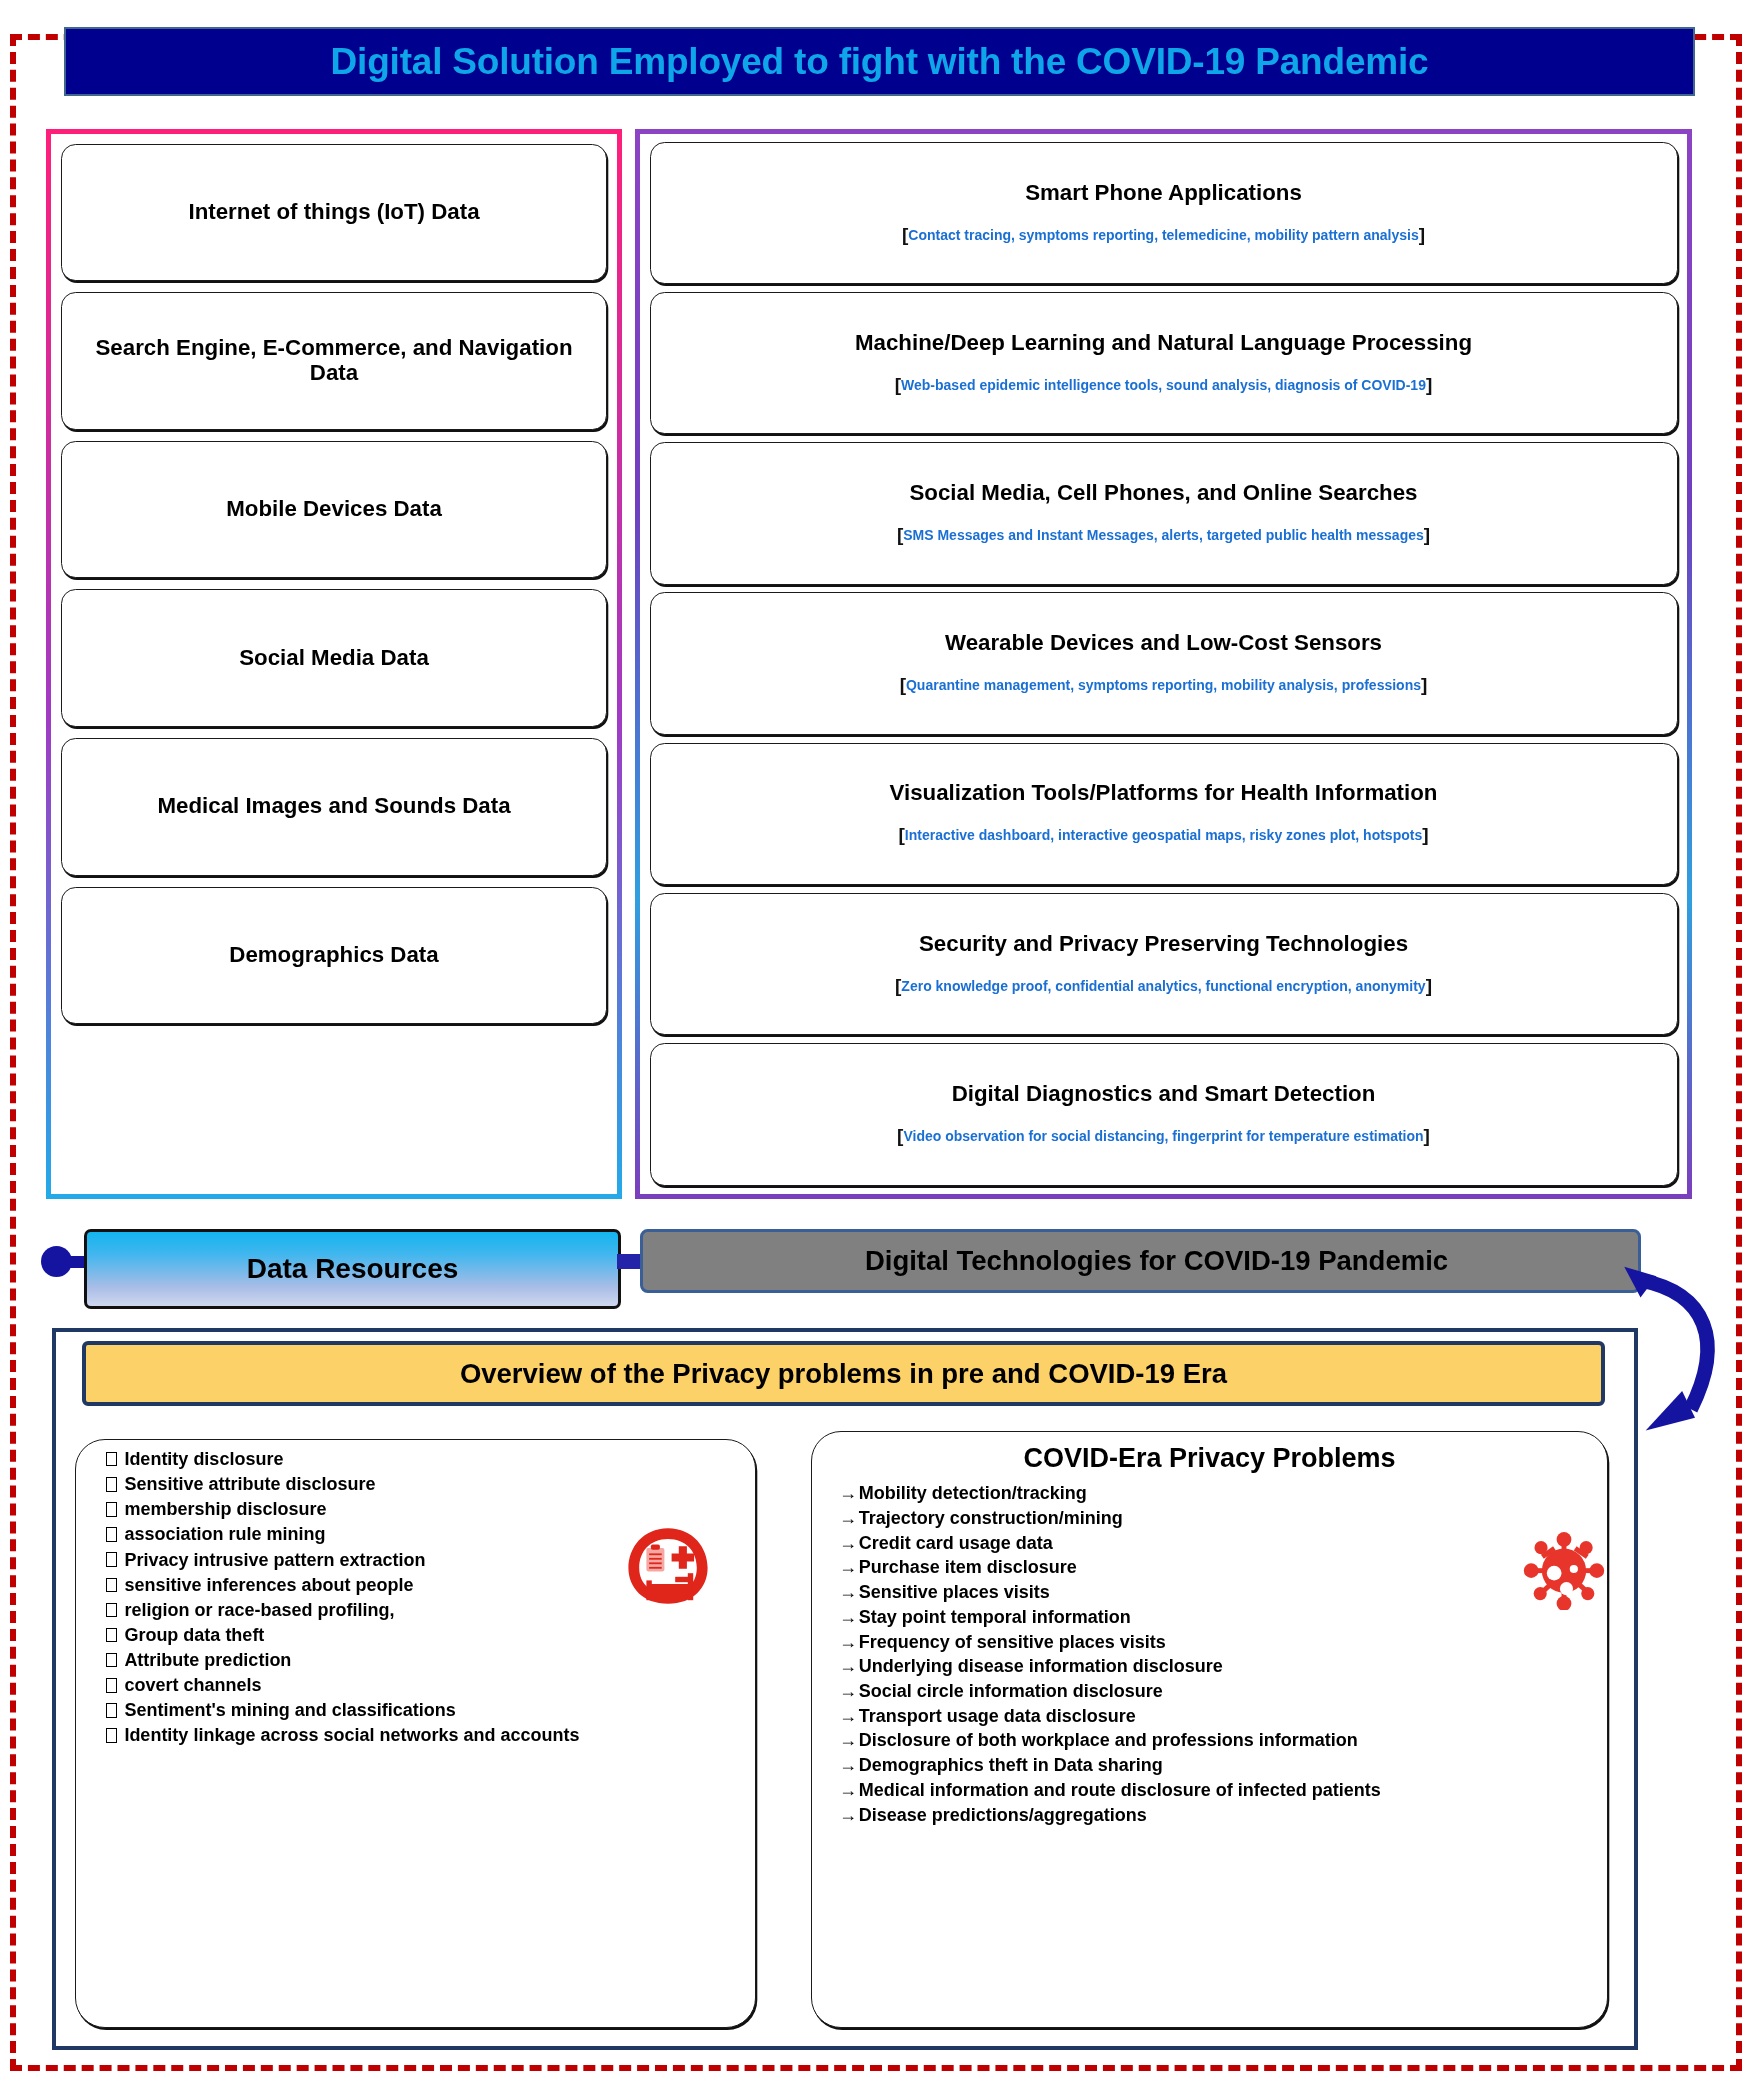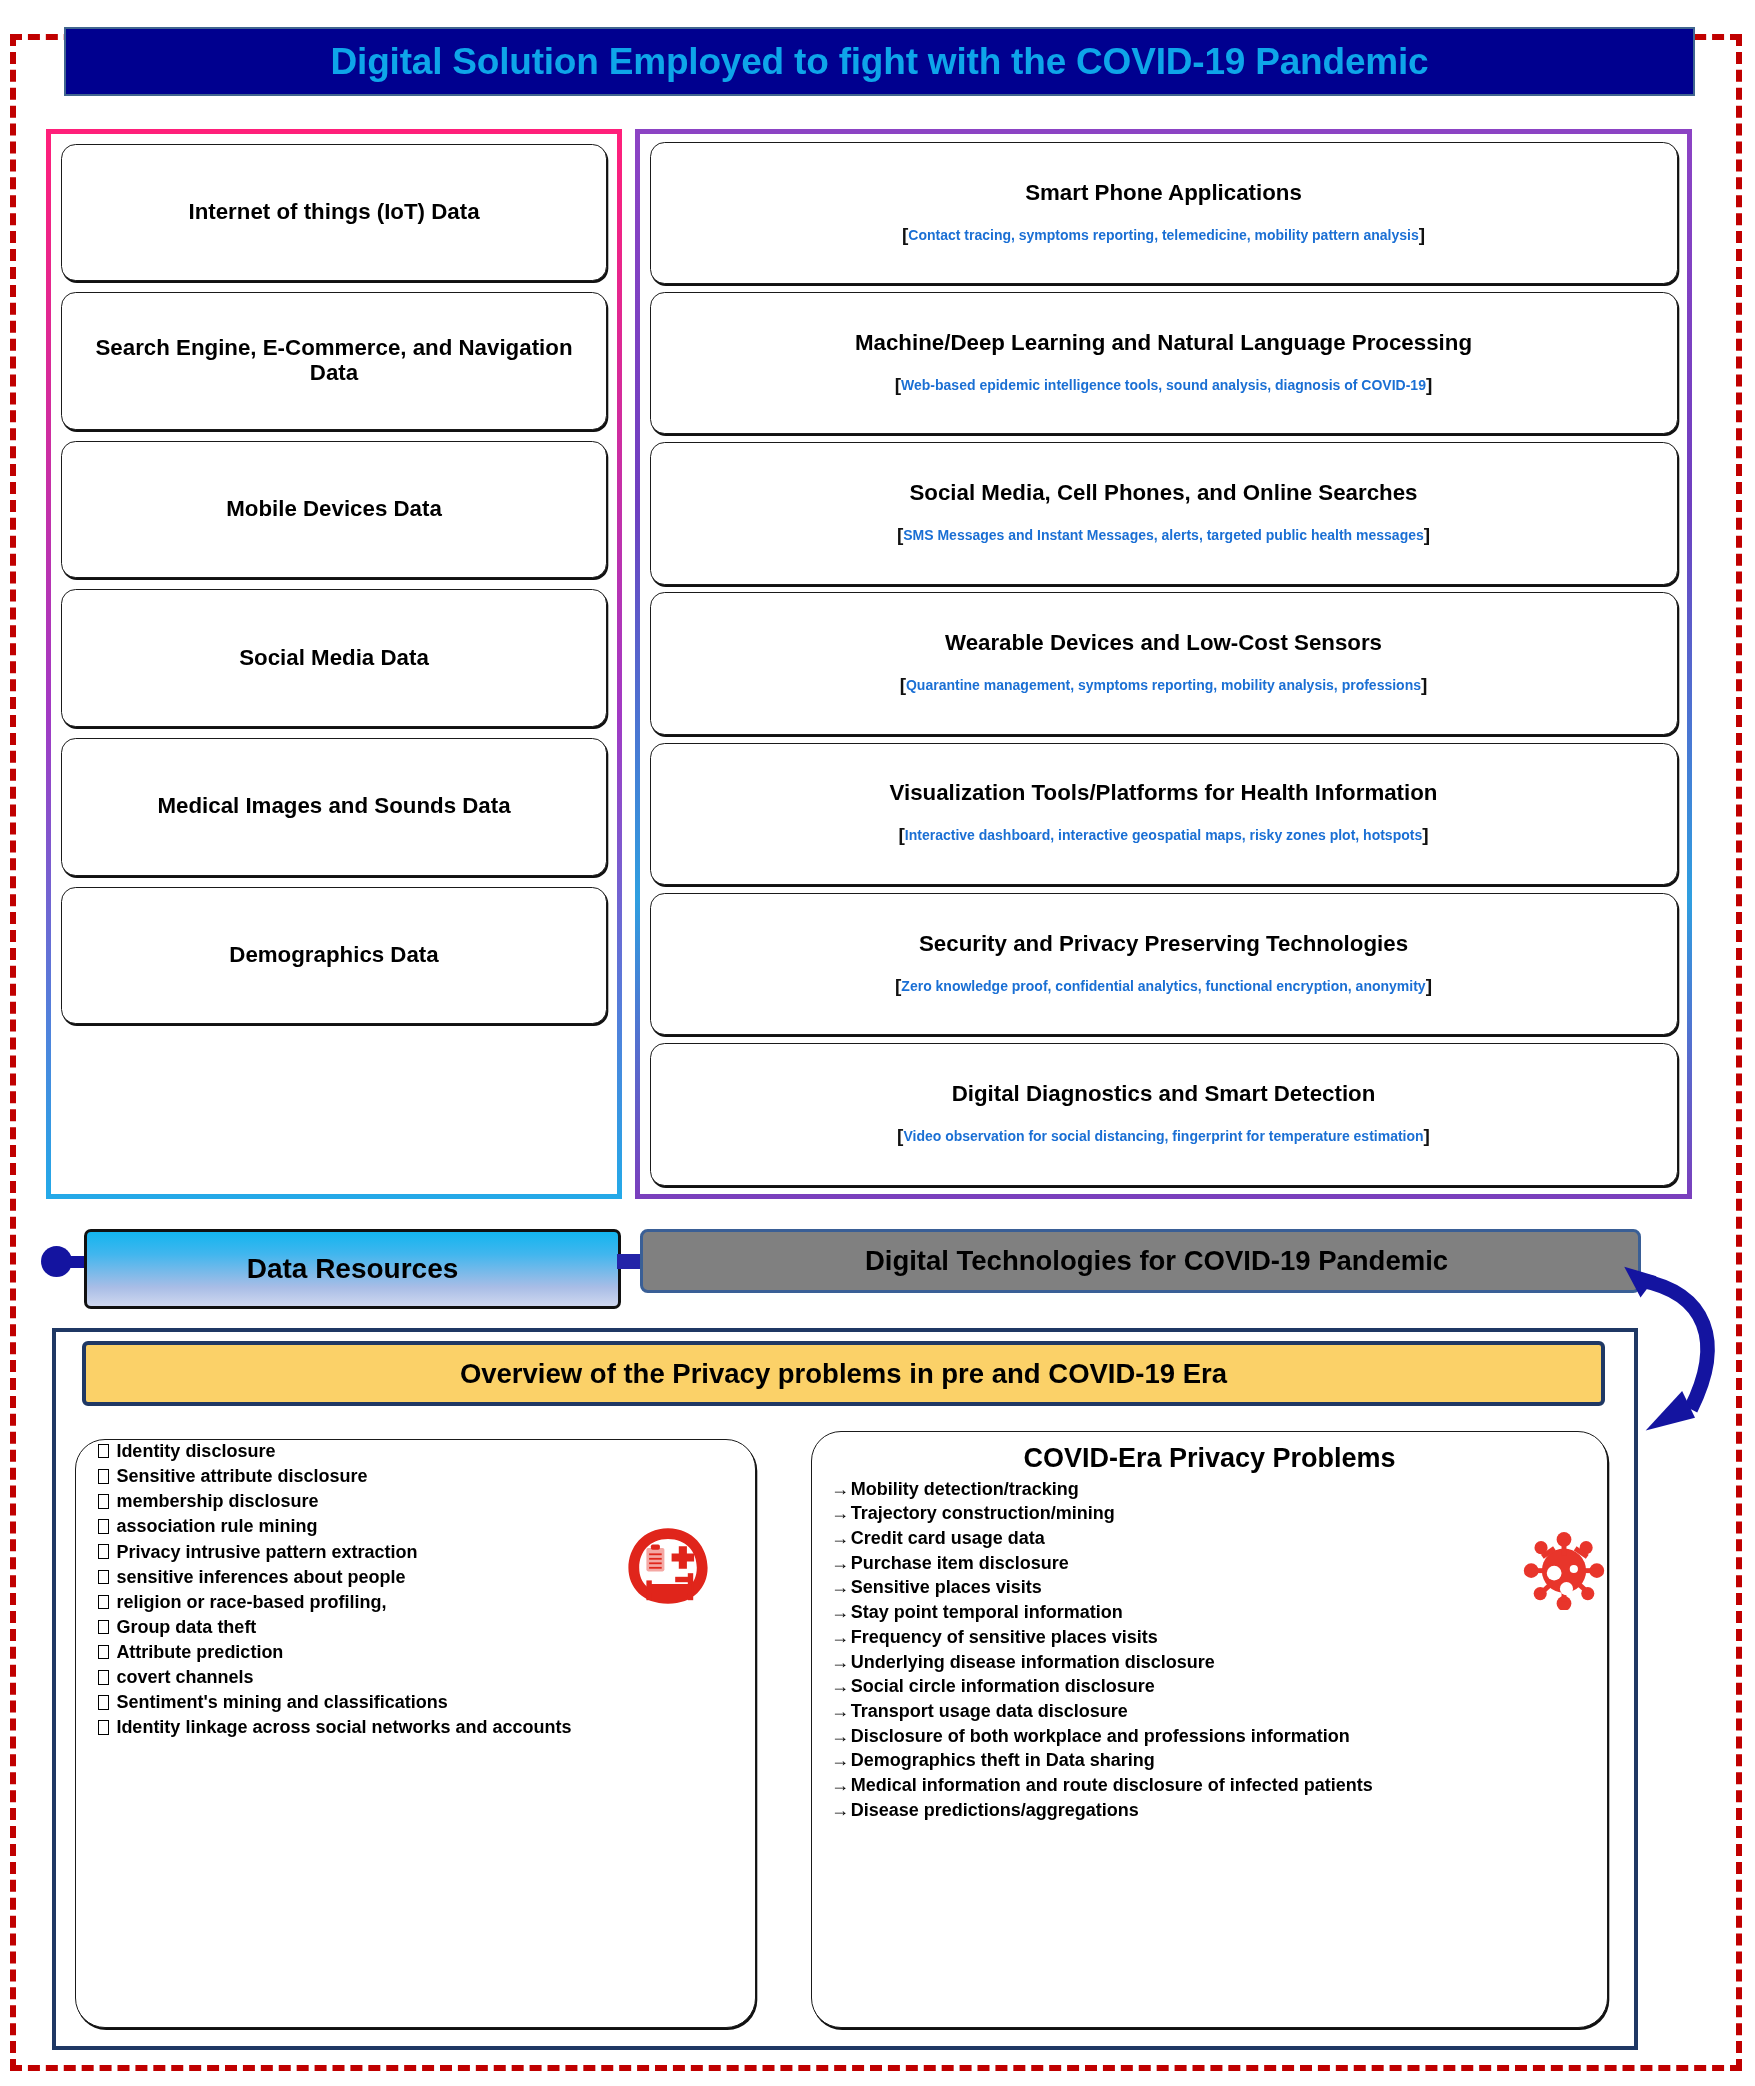--- a/index.html
+++ b/index.html
@@ -100,21 +100,21 @@
   .sub-card{
     position:absolute;background:#ffffff;border:1.7px solid #1a1a1a;border-radius:30px;
     box-shadow:1.3px 2.1px 0 #111;box-sizing:border-box;
   }
   .card-common{left:75px;top:1439px;width:681px;height:589px;}
   .card-covid{left:811px;top:1431px;width:797px;height:597px;}
   .card-heading{
     text-align:center;font-weight:bold;font-size:26px;color:#000;margin:13px 0 3.4px;
   }
   .card-covid .card-heading{font-size:27px;margin-top:11.2px;}
-  ul.plain{list-style:none;margin:0;padding:0;}
+  ul.plain{list-style:none;margin:8px;padding:0;}
   ul.plain li{
     font-weight:bold;font-size:18px;color:#000;line-height:1.28;
     display:flex;align-items:flex-start;
   }
   .card-common ul.plain{padding:0 0 0 22.3px;}
   .card-common ul.plain li{margin-bottom:2.1px;}
   .bullet-box{
     display:inline-block;width:11.2px;height:14.6px;border:1.7px solid #000;
     margin-right:6.9px;margin-top:3.9px;flex:none;box-sizing:border-box;
   }

